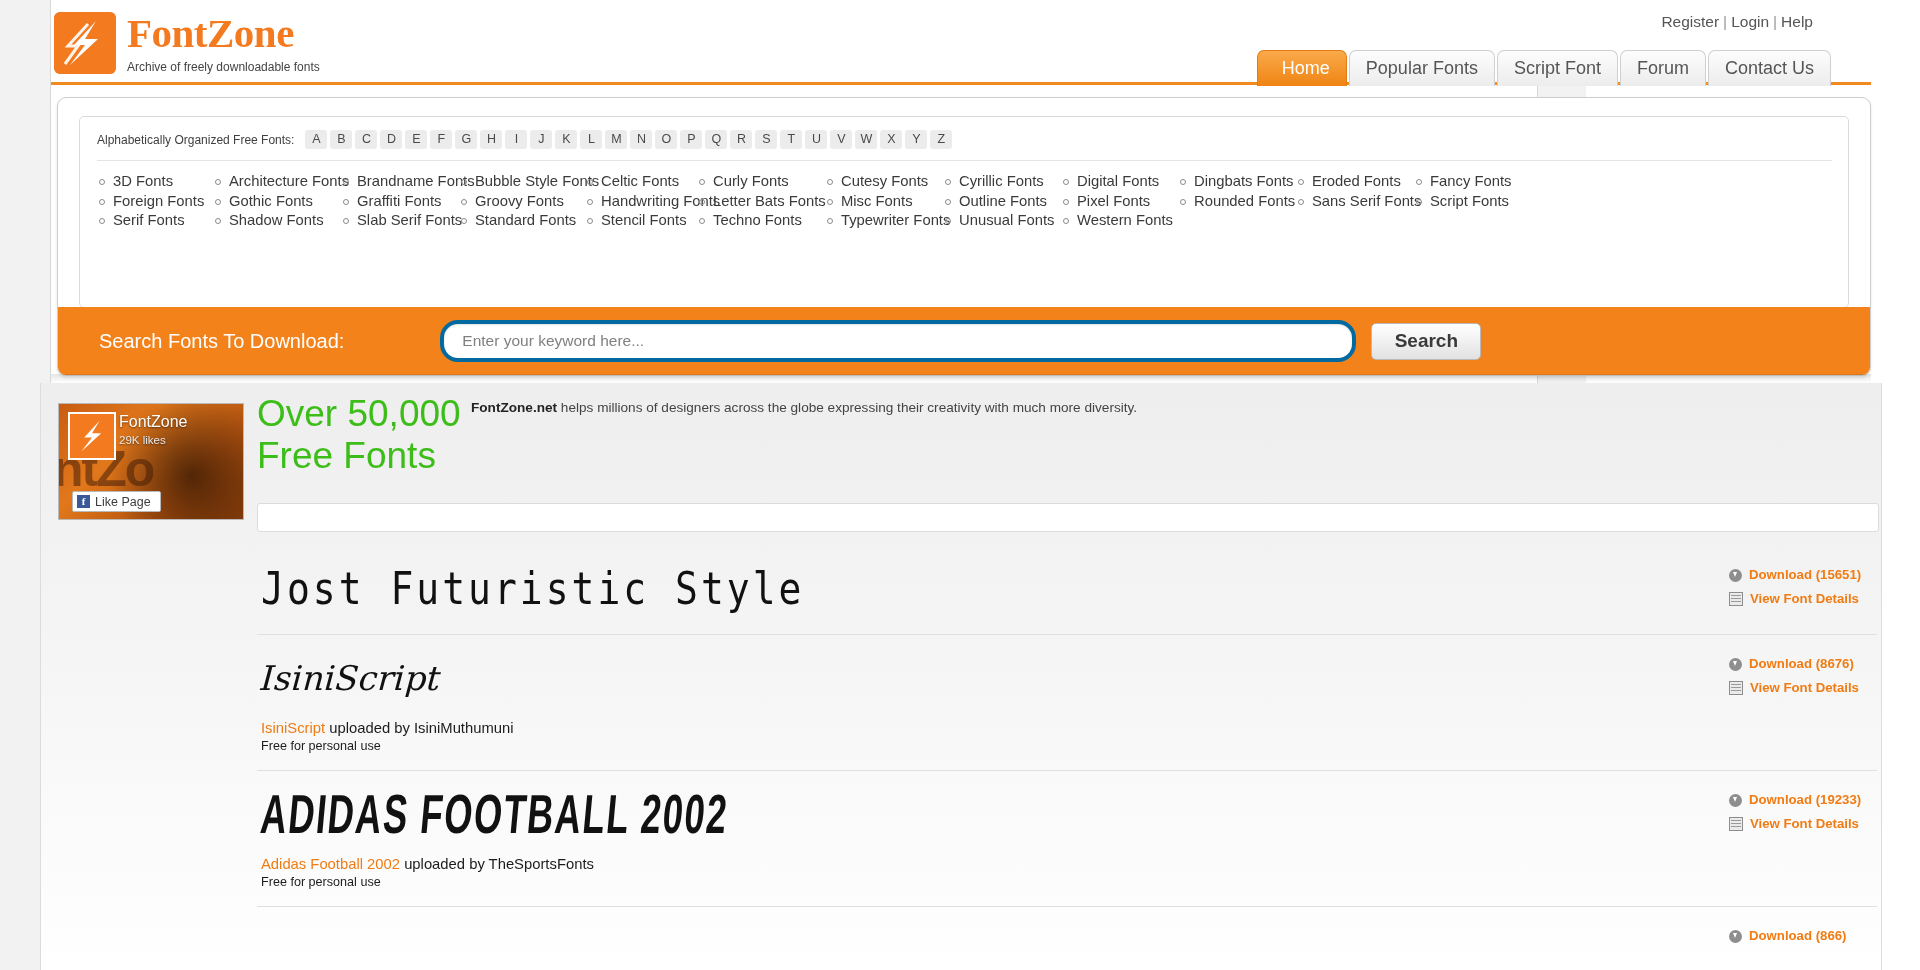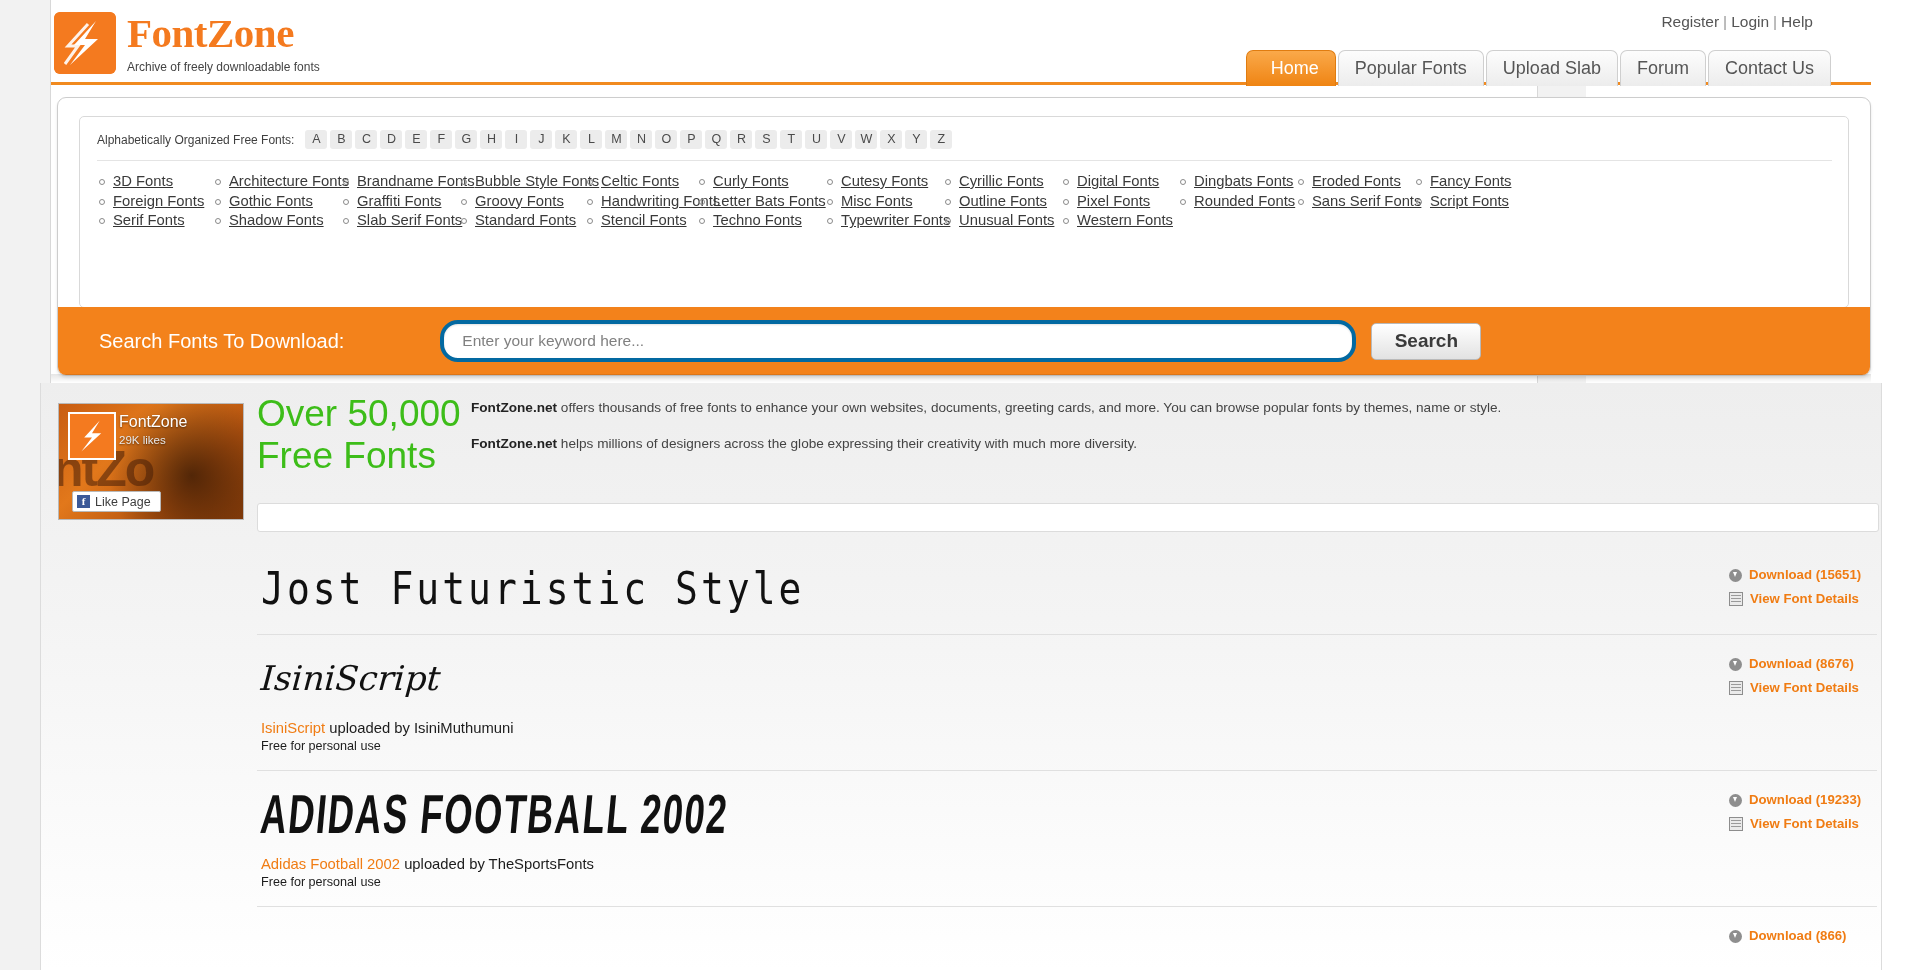--- a/index.html
+++ b/index.html
@@ -74,21 +74,20 @@
   .alpha-label{font-size:12px;color:#3f3f3f;margin-right:11px;white-space:nowrap;}
   .alpha-letters{display:flex;gap:3px;}
   .alpha-letters span{
     display:inline-block;min-width:16px;text-align:center;
     font-size:12.5px;color:#4a4a4a;background:#ececec;border-radius:3px;
     padding:3px 3px 4px 3px;cursor:pointer;line-height:12px;
   }
   .cat-cols{
     position:absolute;left:17px;top:56px;width:1745px;
     display:flex;
-    text-decoration:underline;
   }
   .cat-col{width:auto;margin-right:0;}
   .cat-col li{
     list-style:none;font-size:14.8px;color:#3a3a3a;line-height:16.6px;
     margin-bottom:3px;position:relative;padding-left:16px;white-space:nowrap;cursor:pointer;
   }
   .cat-col li:before{
     content:"";position:absolute;left:2px;top:6px;width:4px;height:4px;
     border:1px solid #8a8a8a;border-radius:50%;
   }
@@ -214,21 +213,21 @@
       </div>
     </div>
 
     <div class="topnav-links">
       <a href="#">Register</a><span class="sep">|</span><a href="#">Login</a><span class="sep">|</span><a href="#">Help</a>
     </div>
 
     <div class="tabs">
       <div class="tab active">Home</div>
       <div class="tab">Popular Fonts</div>
-      <div class="tab">Upload Slab</div>
+      <div class="tab">Script Font</div>
       <div class="tab">Forum</div>
       <div class="tab">Contact Us</div>
     </div>
   </div>
 
   <div class="panelwrap">
 
     <div class="cat-inner">
 
       <div class="alpha-row">
@@ -375,21 +374,20 @@
         <span class="fb-like-label">Like Page</span>
       </div>
     </div>
 
     <div class="intro">
       <div class="intro-big">
         <div>Over 50,000</div>
         <div>Free Fonts</div>
       </div>
       <div class="intro-txt">
-        <p class="intro-p"><b>FontZone.net</b><span> offers thousands of free fonts to enhance your own websites, documents, greeting cards, and more. You can browse popular fonts by themes, name or style.</span></p>
         <p class="intro-p"><b>FontZone.net</b><span> helps millions of designers across the globe expressing their creativity with much more diversity.</span></p>
       </div>
     </div>
 
     <div class="intro-rule"></div>
 
     <div class="fontlist" id="fontlist">
         <div class="font-row">
           <div class="font-preview">
             <span style="font-size: 38px; font-family: &quot;DejaVu Sans Mono&quot;, monospace; font-weight: normal; letter-spacing: 3px; transform: scaleY(1.15); transform-origin: left center; display: inline-block; color: rgb(17, 17, 17);">Jost Futuristic Style</span>

